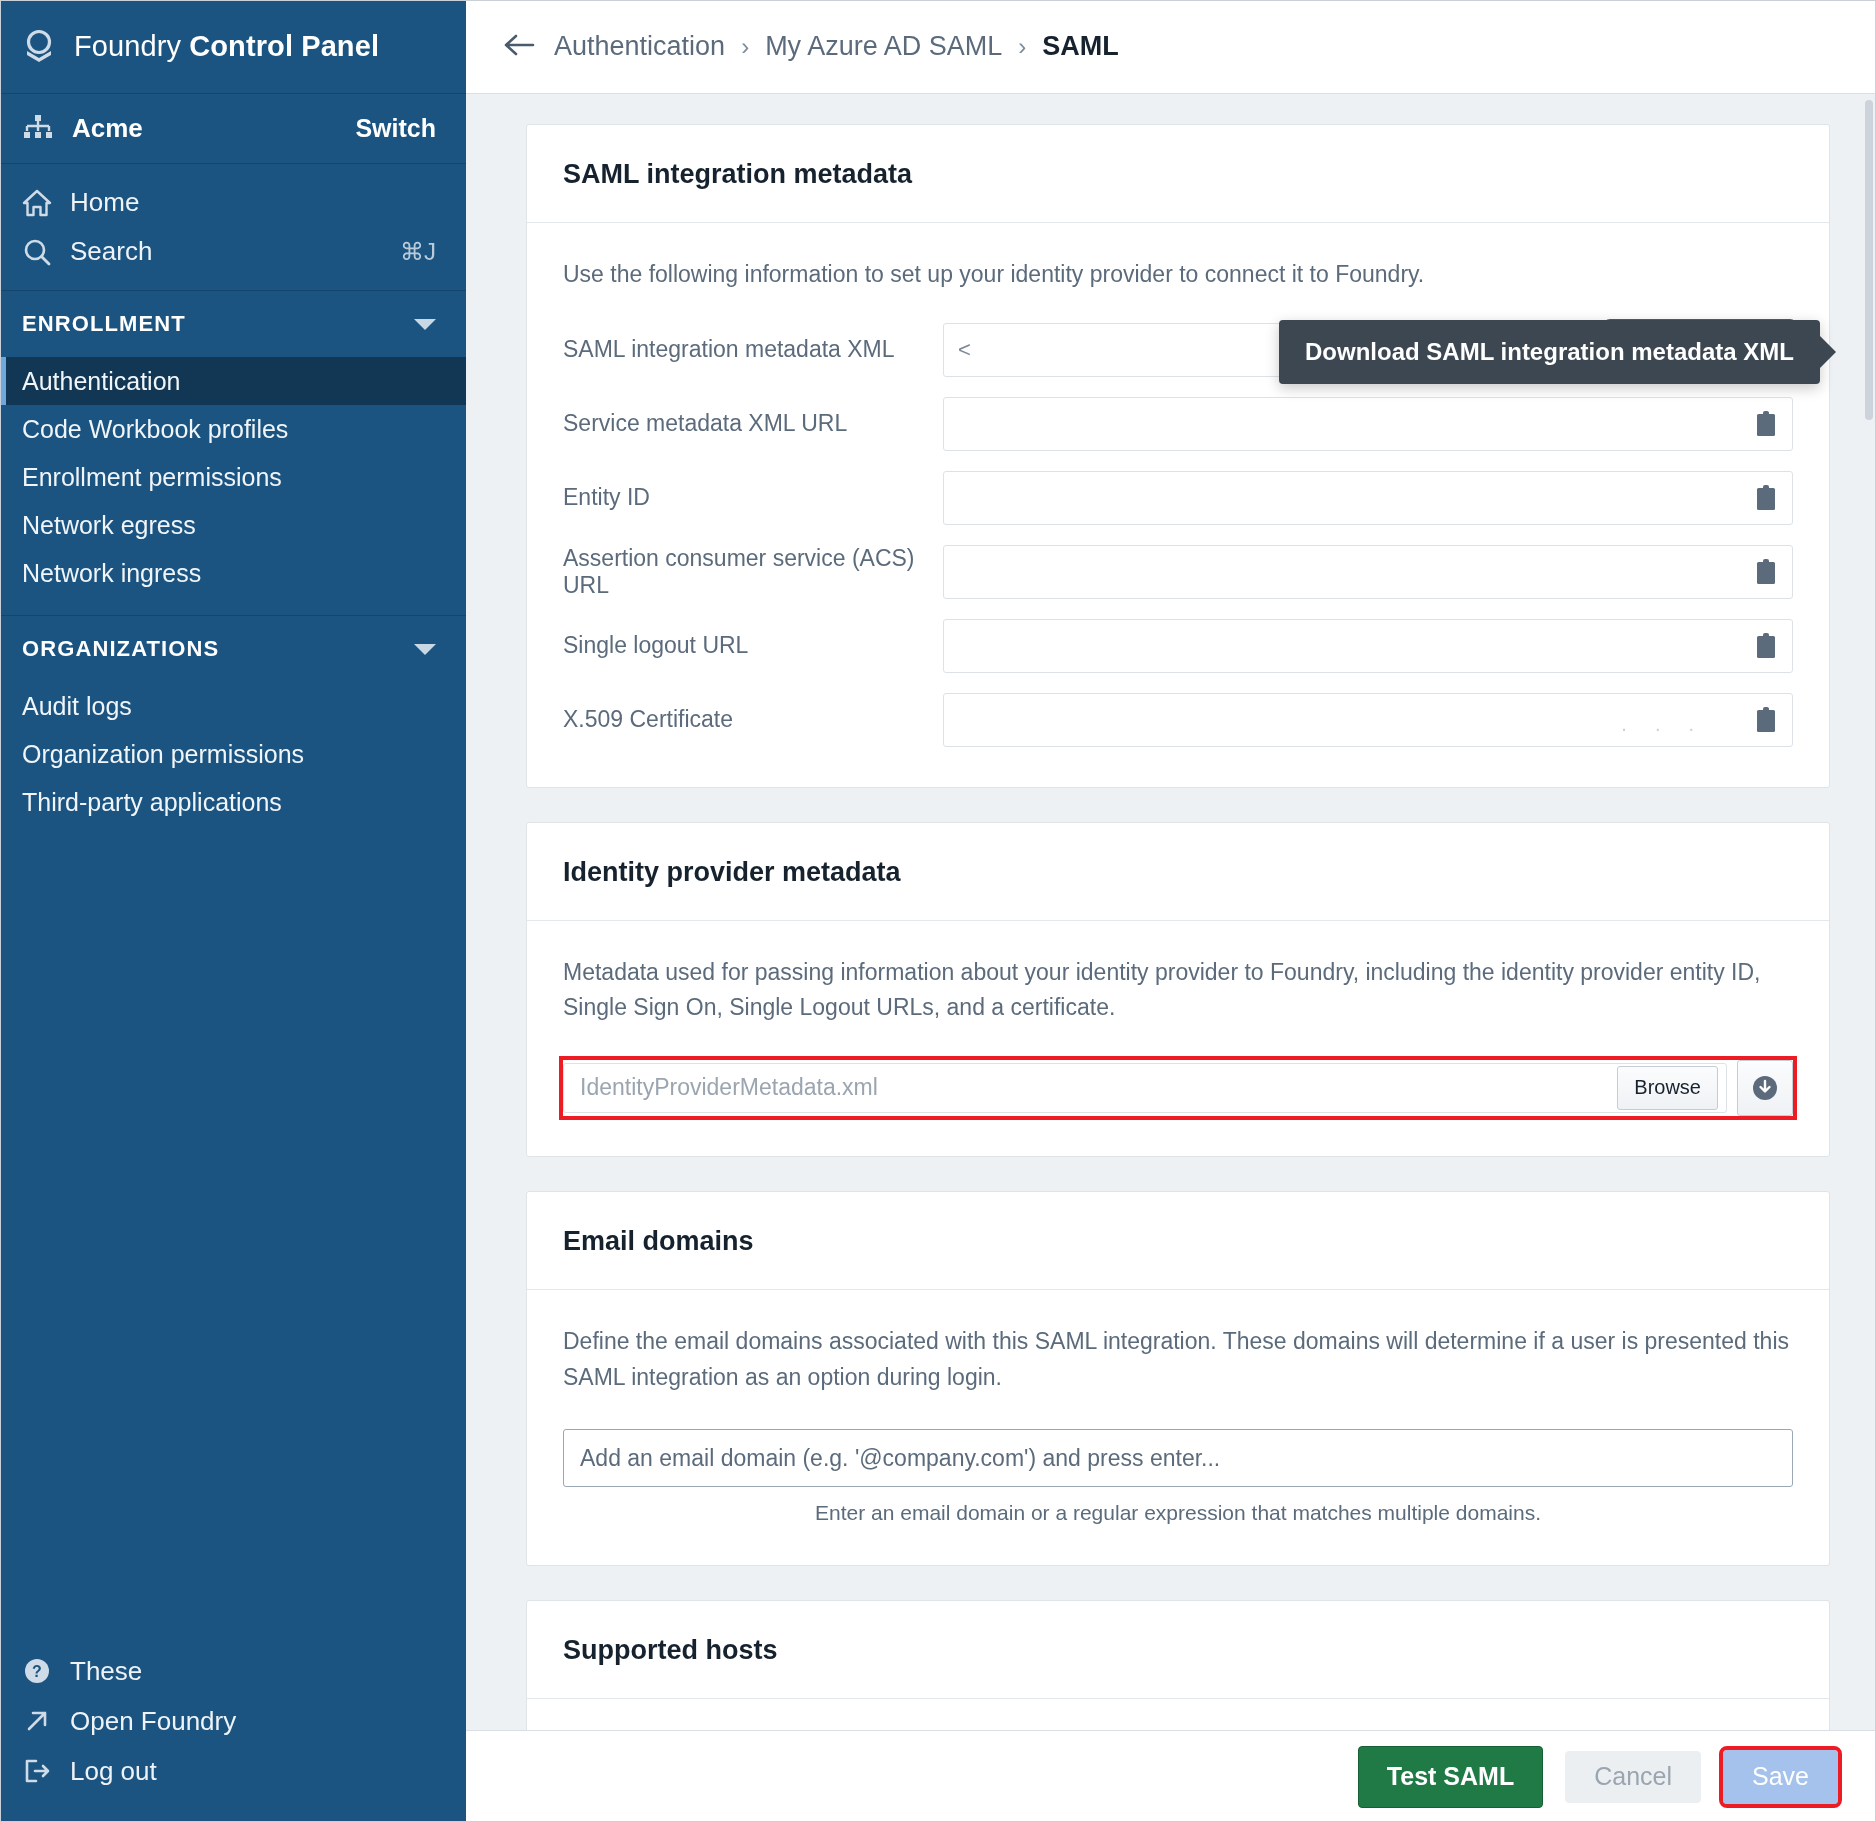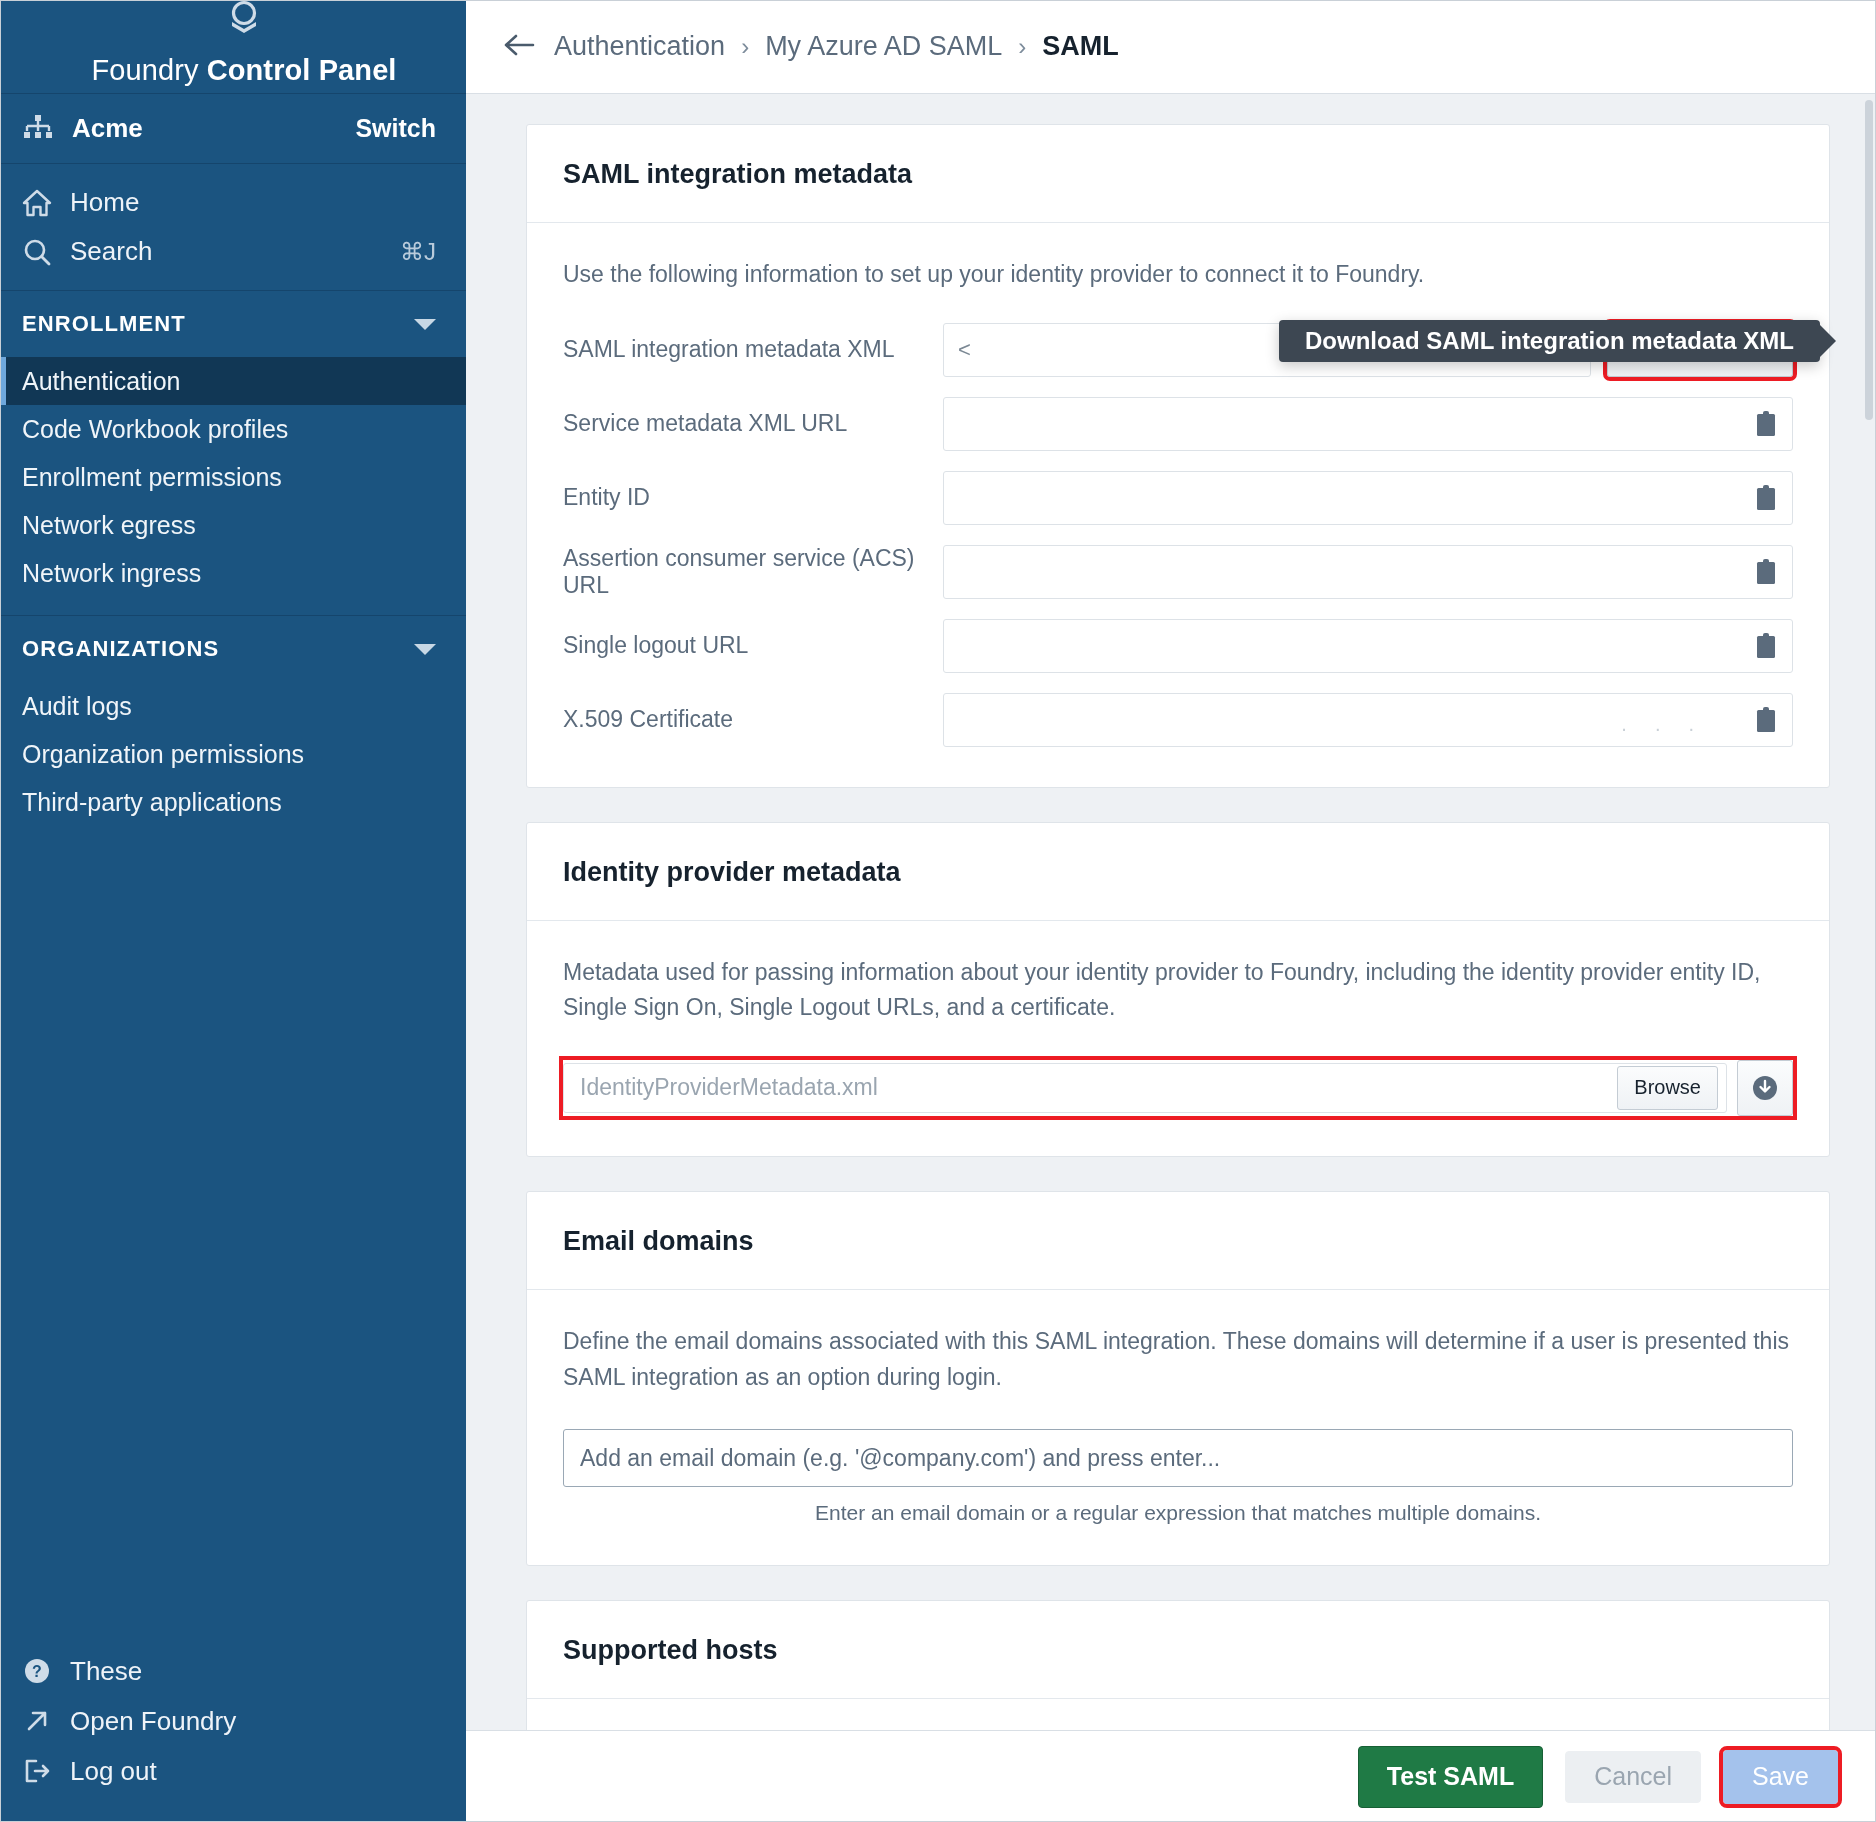--- a/index.html
+++ b/index.html
@@ -27,21 +27,20 @@
     position: relative;
   }
   .sb-brand {
     height: 94px;
     display: flex;
     align-items: center;
     padding: 0 0 0 22px;
     gap: 18px;
     border-bottom: 1px solid #15456c;
     font-size: 29px;
-    flex-direction: column;
   }
   .sb-brand .brand-text { letter-spacing: .1px; }
   .sb-brand .brand-text b { font-weight: bold; }
   .sb-brand .brand-text span.light { font-weight: 400; }
 
   .sb-org {
     height: 70px;
     display: flex;
     align-items: center;
     padding: 0 30px 0 22px;
@@ -210,21 +209,21 @@
   }
   .redbox { outline: 4px solid #ed1c24; outline-offset: 0px; }
 
   
   .tooltip {
     position: absolute;
     background: #3d4752;
     color: #ffffff;
     font-size: 24px;
     font-weight: bold;
-    padding: 7px 26px;
+    padding: 18px 26px;
     border-radius: 4px;
     white-space: nowrap;
     z-index: 40;
     box-shadow: 0 4px 14px rgba(0,0,0,.22);
   }
   .tooltip::after {
     content:"";
     position:absolute;
     right: -16px; top: 50%; transform: translateY(-50%);
     border-top: 17px solid transparent;

